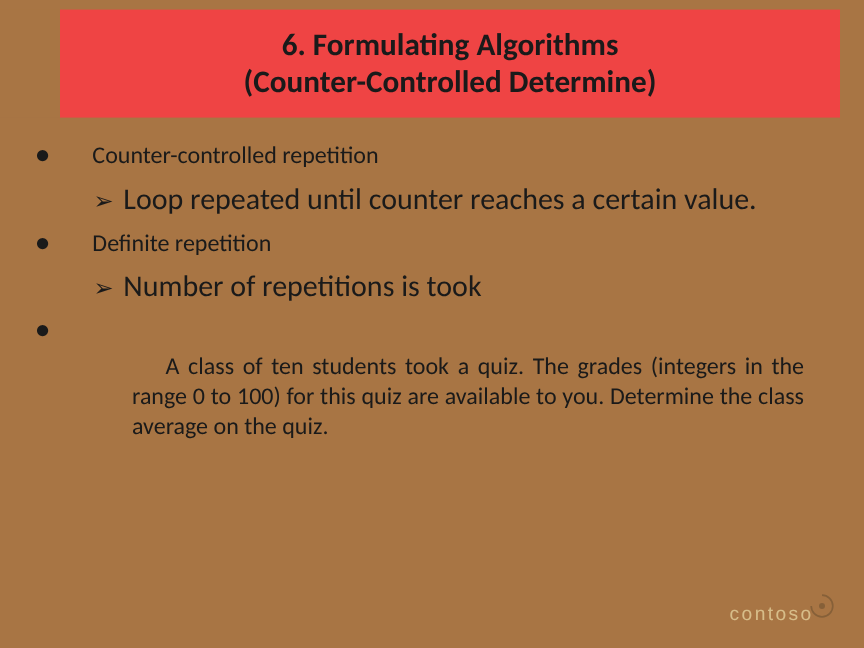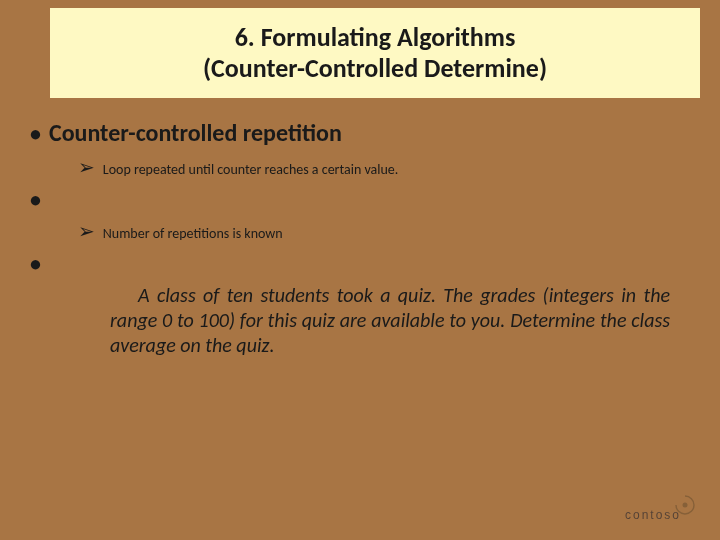--- a/index.html
+++ b/index.html
@@ -10,21 +10,21 @@
     font-family: Calibri, "Segoe UI", Arial, sans-serif;
     position: relative;
     overflow: hidden;
   }
   .title-block {
     position: absolute;
     top: 8px;
     left: 50px;
     right: 20px;
     height: 90px;
-    background: #fef9c3;
+    background: #ef4444;
     display: flex;
     flex-direction: column;
     justify-content: center;
     align-items: center;
     text-align: center;
   }
   .title-line {
     font-size: 26px;
     font-weight: 700;
     color: #1a1a1a;
@@ -43,43 +43,43 @@
     gap: 8px;
     margin-top: 10px;
     margin-bottom: 8px;
   }
   .bullet-major .dot {
     font-size: 22px;
     font-weight: 700;
     line-height: 1;
   }
   .bullet-major .txt {
-    font-size: 24px;
-    font-weight: 700;
+    font-size: 20px;
+    font-weight: 400;
+    margin-left: 28px;
   }
   .sub {
     display: flex;
     align-items: baseline;
     gap: 8px;
     margin-left: 48px;
     margin-bottom: 6px;
   }
   .sub .arrow {
     font-size: 20px;
   }
   .sub .txt {
-    font-size: 14px;
+    font-size: 25px;
     font-weight: 400;
   }
   .example-body {
     margin-left: 80px;
     margin-right: 30px;
     margin-top: 8px;
     font-size: 20px;
-    font-style: italic;
     text-align: justify;
     text-indent: 28px;
     line-height: 1.25;
   }
   .logo {
     position: absolute;
     bottom: 18px;
     right: 22px;
     width: 90px;
     height: 28px;
@@ -88,25 +88,25 @@
   .logo .mark {
     position: absolute;
     right: 2px;
     top: 0;
     width: 22px;
     height: 22px;
   }
   .logo .mark svg { display: block; }
   .logo .word {
     position: absolute;
-    left: 17px;
+    left: 0;
     bottom: 0;
-    font-size: 12px;
+    font-size: 16px;
     letter-spacing: 2px;
-    color: #0f172a;
+    color: #fef9c3;
     font-family: Arial, sans-serif;
   }
   .sidebar-strip {
     position: absolute;
     left: 0;
     top: 8px;
     width: 50px;
     height: 90px;
     background: #a87544;
   }
@@ -127,24 +127,25 @@
     <span class="dot">•</span>
     <span class="txt">Counter-controlled repetition</span>
   </div>
   <div class="sub">
     <span class="arrow">➢</span>
     <span class="txt">Loop repeated until counter reaches a certain value.</span>
   </div>
 
   <div class="bullet-major">
     <span class="dot">•</span>
+    <span class="txt">Definite repetition</span>
   </div>
   <div class="sub">
     <span class="arrow">➢</span>
-    <span class="txt">Number of repetitions is known</span>
+    <span class="txt">Number of repetitions is took</span>
   </div>
 
   <div class="bullet-major">
     <span class="dot">•</span>
   </div>
 
   <div class="example-body">A class of ten students took a quiz. The grades (integers in the range 0 to 100) for this quiz are available to you. Determine the class average on the quiz.</div>
 
 </div>
 

